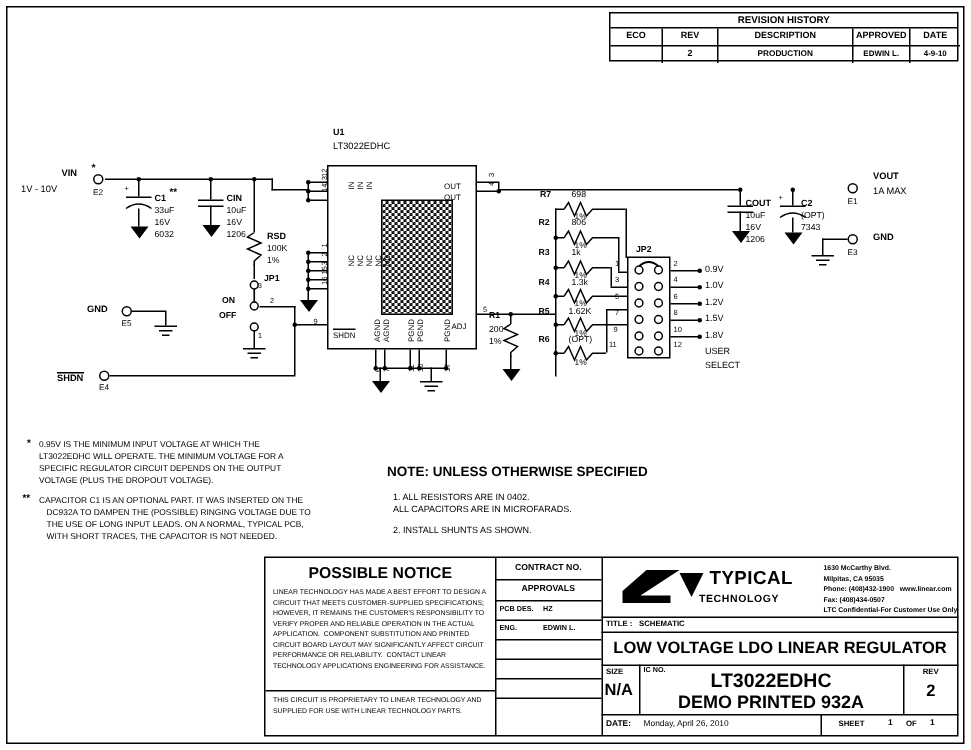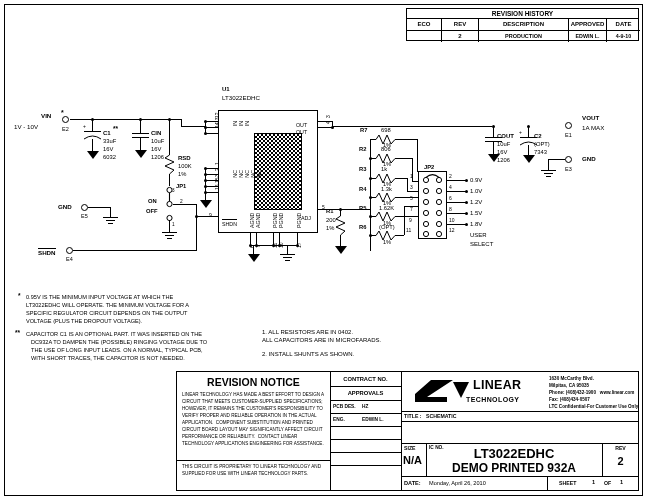--- a/index.html
+++ b/index.html
@@ -452,30 +452,31 @@
   <div class="note" style="left:26px;top:301px;">LT3022EDHC WILL OPERATE. THE MINIMUM VOLTAGE FOR A</div>
   <div class="note" style="left:26px;top:309px;">SPECIFIC REGULATOR CIRCUIT DEPENDS  ON THE OUTPUT</div>
   <div class="note" style="left:26px;top:317px;">VOLTAGE (PLUS THE DROPOUT VOLTAGE).</div>
 
   <div class="note b" style="left:15px;top:329px;font-size:6.5px;">**</div>
   <div class="note" style="left:26px;top:330px;">CAPACITOR C1 IS AN OPTIONAL PART.  IT WAS INSERTED ON THE</div>
   <div class="note" style="left:31px;top:338px;">DC932A TO DAMPEN THE (POSSIBLE) RINGING VOLTAGE DUE TO</div>
   <div class="note" style="left:31px;top:346px;">THE USE OF LONG INPUT LEADS. ON A NORMAL, TYPICAL PCB,</div>
   <div class="note" style="left:31px;top:354px;">WITH SHORT TRACES, THE CAPACITOR IS NOT NEEDED.</div>
 
+  <div class="t b" style="left:258px;top:310px;font-size:9px;">NOTE: UNLESS OTHERWISE SPECIFIED</div>
   <div class="note" style="left:262px;top:328px;font-size:6px;">1.  ALL RESISTORS ARE IN 0402.</div>
   <div class="note" style="left:262px;top:336px;font-size:6px;">     ALL CAPACITORS ARE IN MICROFARADS.</div>
   <div class="note" style="left:262px;top:350px;font-size:6px;">2.  INSTALL SHUNTS AS SHOWN.</div>
 
   <div id="titleblock">
 
     <div class="vline" style="left:153px;top:0;height:118px;"></div>
     <div class="vline" style="left:224px;top:0;height:118px;"></div>
 
-    <div class="tbtxt b c" style="left:0;top:4px;width:153px;font-size:10.5px;">REVISION NOTICE</div>
+    <div class="tbtxt b c" style="left:0;top:4px;width:153px;font-size:10.5px;">POSSIBLE NOTICE</div>
     <div class="tbtxt" style="left:5px;top:20px;font-size:4.6px;">LINEAR TECHNOLOGY HAS MADE A BEST EFFORT TO DESIGN A</div>
     <div class="tbtxt" style="left:5px;top:27px;font-size:4.6px;">CIRCUIT THAT MEETS CUSTOMER-SUPPLIED SPECIFICATIONS;</div>
     <div class="tbtxt" style="left:5px;top:34px;font-size:4.6px;">HOWEVER, IT REMAINS THE CUSTOMER'S RESPONSIBILITY TO</div>
     <div class="tbtxt" style="left:5px;top:41px;font-size:4.6px;">VERIFY PROPER AND RELIABLE OPERATION IN THE ACTUAL</div>
     <div class="tbtxt" style="left:5px;top:48px;font-size:4.6px;">APPLICATION.  COMPONENT SUBSTITUTION AND PRINTED</div>
     <div class="tbtxt" style="left:5px;top:55px;font-size:4.6px;">CIRCUIT BOARD LAYOUT MAY SIGNIFICANTLY AFFECT CIRCUIT</div>
     <div class="tbtxt" style="left:5px;top:62px;font-size:4.6px;">PERFORMANCE OR RELIABILITY.  CONTACT LINEAR</div>
     <div class="tbtxt" style="left:5px;top:69px;font-size:4.6px;">TECHNOLOGY APPLICATIONS ENGINEERING FOR ASSISTANCE.</div>
     <div class="hline" style="left:0;top:88px;width:153px;"></div>
     <div class="tbtxt" style="left:5px;top:92px;font-size:4.6px;">THIS CIRCUIT IS PROPRIETARY TO LINEAR TECHNOLOGY AND</div>
@@ -493,31 +494,32 @@
     <div class="tbtxt b" style="left:156px;top:32px;font-size:4.8px;">PCB DES.</div>
     <div class="tbtxt b" style="left:185px;top:32px;font-size:4.8px;">HZ</div>
     <div class="tbtxt b" style="left:156px;top:45px;font-size:4.8px;">ENG.</div>
     <div class="tbtxt b" style="left:185px;top:45px;font-size:4.8px;">EDWIN L.</div>
 
     <div class="hline" style="left:224px;top:39px;width:238px;"></div>
     <svg id="ltlogo" style="left:236px;top:4px;width:60px;height:32px;" viewBox="0 0 60 32">
       <path d="M2 26 L34 26 L34 21 L14 21 L40 4 L18 4 L2 18 Z" fill="#000"></path>
       <path d="M40 6 L56 6 L48 22 Z" fill="#000"></path>
     </svg>
-    <div class="tbtxt b" style="left:296px;top:6px;font-size:12.5px;letter-spacing:0.3px;">LINEAR</div>
+    <div class="tbtxt b" style="left:296px;top:6px;font-size:12.5px;letter-spacing:0.3px;">TYPICAL</div>
     <div class="tbtxt b" style="left:289px;top:24px;font-size:7px;letter-spacing:0.4px;">TECHNOLOGY</div>
     <div class="tbtxt b" style="left:372px;top:4px;font-size:4.6px;">1630 McCarthy Blvd.</div>
     <div class="tbtxt b" style="left:372px;top:11px;font-size:4.6px;">Milpitas, CA 95035</div>
     <div class="tbtxt b" style="left:372px;top:18px;font-size:4.6px;">Phone: (408)432-1900   www.linear.com</div>
     <div class="tbtxt b" style="left:372px;top:25px;font-size:4.6px;">Fax: (408)434-0507</div>
     <div class="tbtxt b" style="left:372px;top:32px;font-size:4.6px;">LTC Confidential-For Customer Use Only</div>
 
     <div class="hline" style="left:224px;top:49px;width:238px;"></div>
     <div class="tbtxt b" style="left:227px;top:41px;font-size:5.2px;">TITLE :</div>
     <div class="tbtxt b" style="left:249px;top:41px;font-size:5.2px;">SCHEMATIC</div>
+    <div class="tbtxt b c" style="left:224px;top:54px;width:238px;font-size:11px;">LOW VOLTAGE LDO LINEAR REGULATOR</div>
 
     <div class="hline" style="left:224px;top:71px;width:238px;"></div>
     <div class="vline" style="left:249px;top:71px;height:33px;"></div>
     <div class="vline" style="left:425px;top:71px;height:33px;"></div>
     <div class="tbtxt b" style="left:227px;top:73px;font-size:5.2px;">SIZE</div>
     <div class="tbtxt b" style="left:226px;top:82px;font-size:11px;">N/A</div>
     <div class="tbtxt b" style="left:252px;top:73px;font-size:4.8px;">IC NO.</div>
     <div class="tbtxt b c" style="left:249px;top:74px;width:176px;font-size:13px;">LT3022EDHC</div>
     <div class="tbtxt b c" style="left:249px;top:89px;width:176px;font-size:12px;">DEMO PRINTED 932A</div>
     <div class="tbtxt b c" style="left:425px;top:73px;width:37px;font-size:5.2px;">REV</div>

